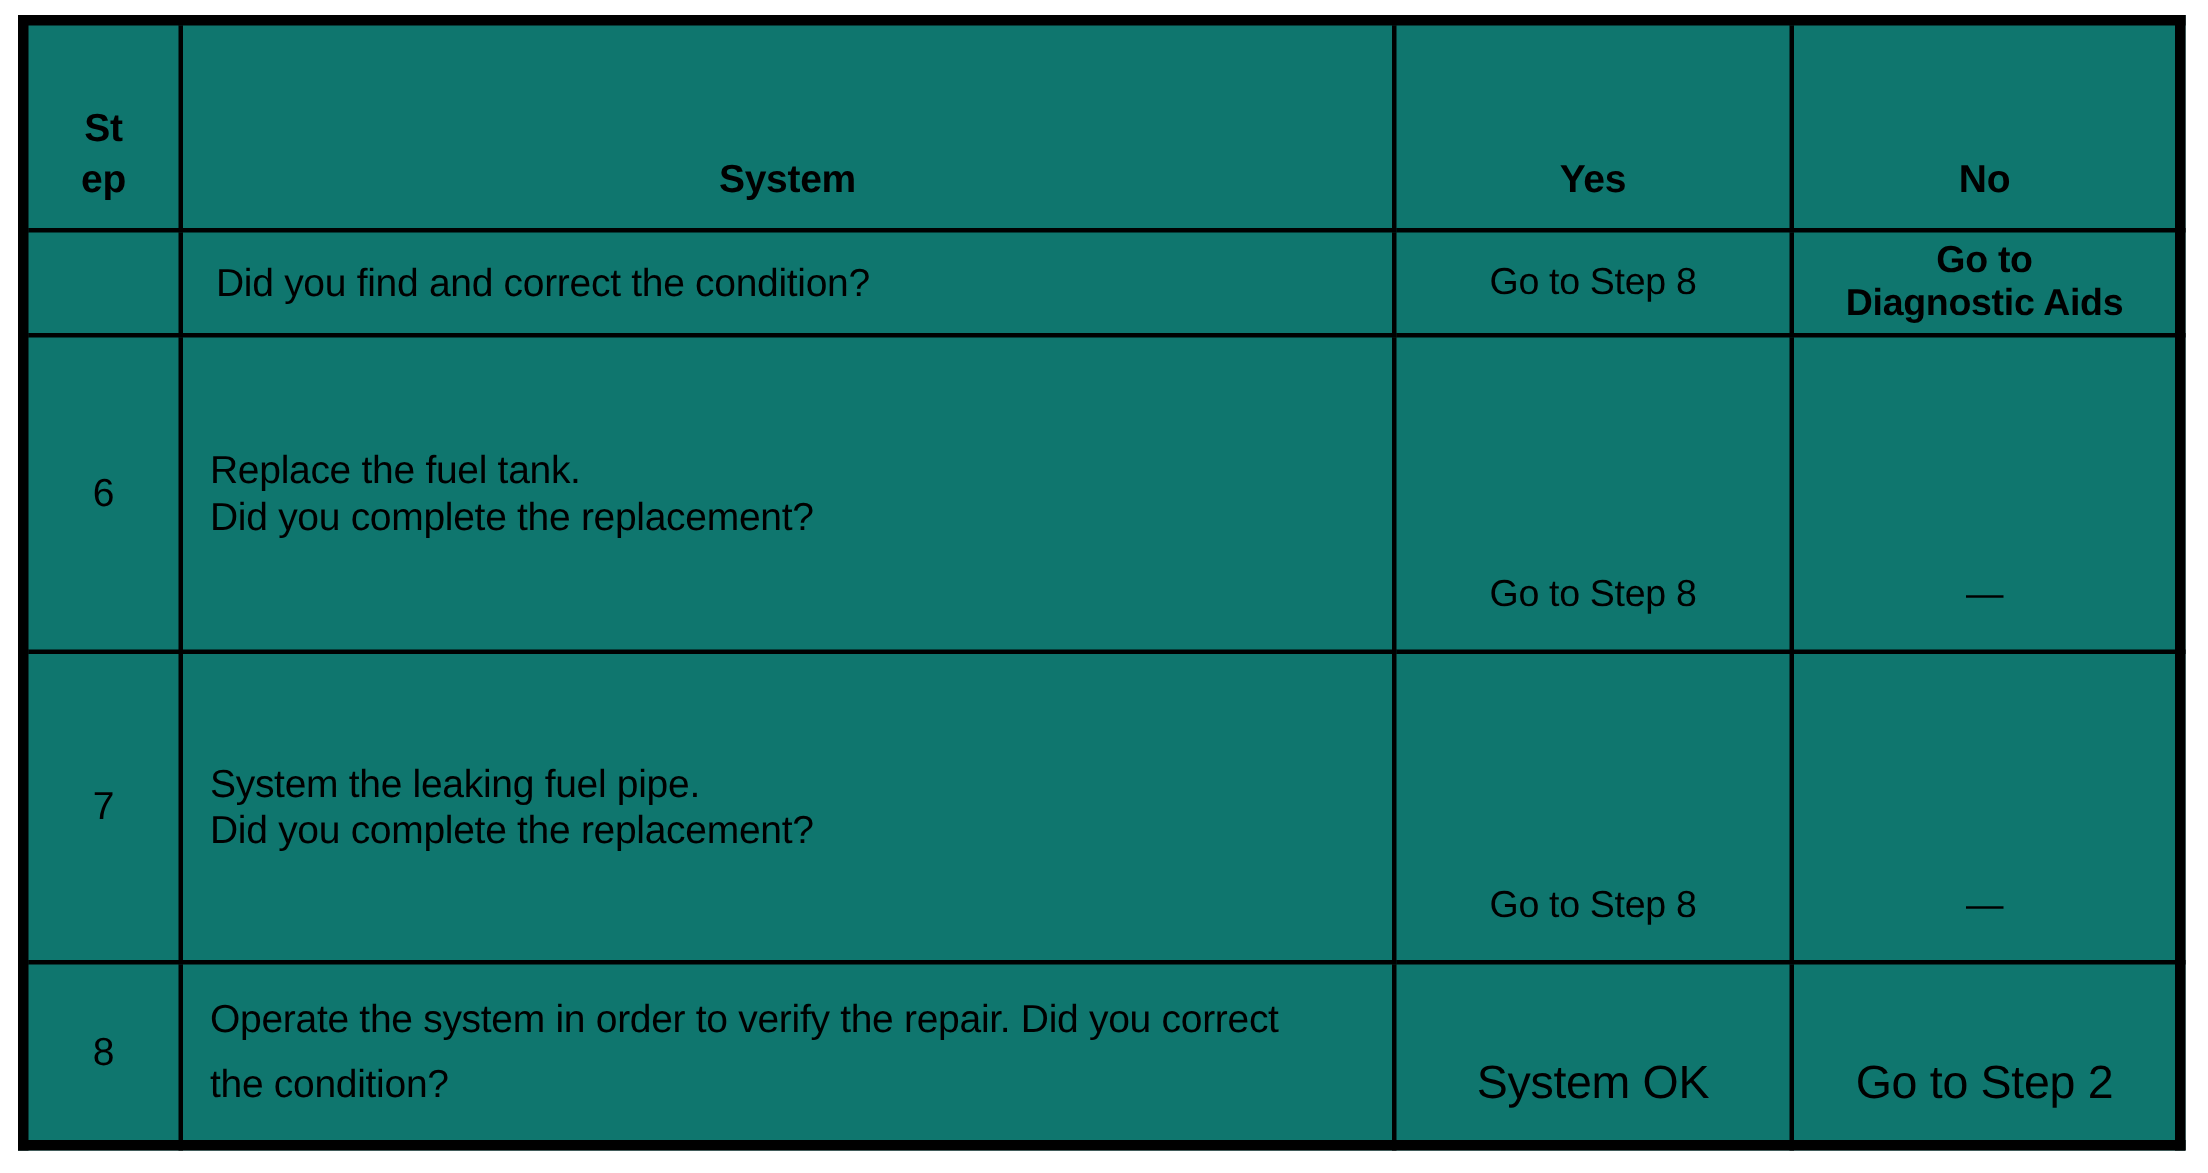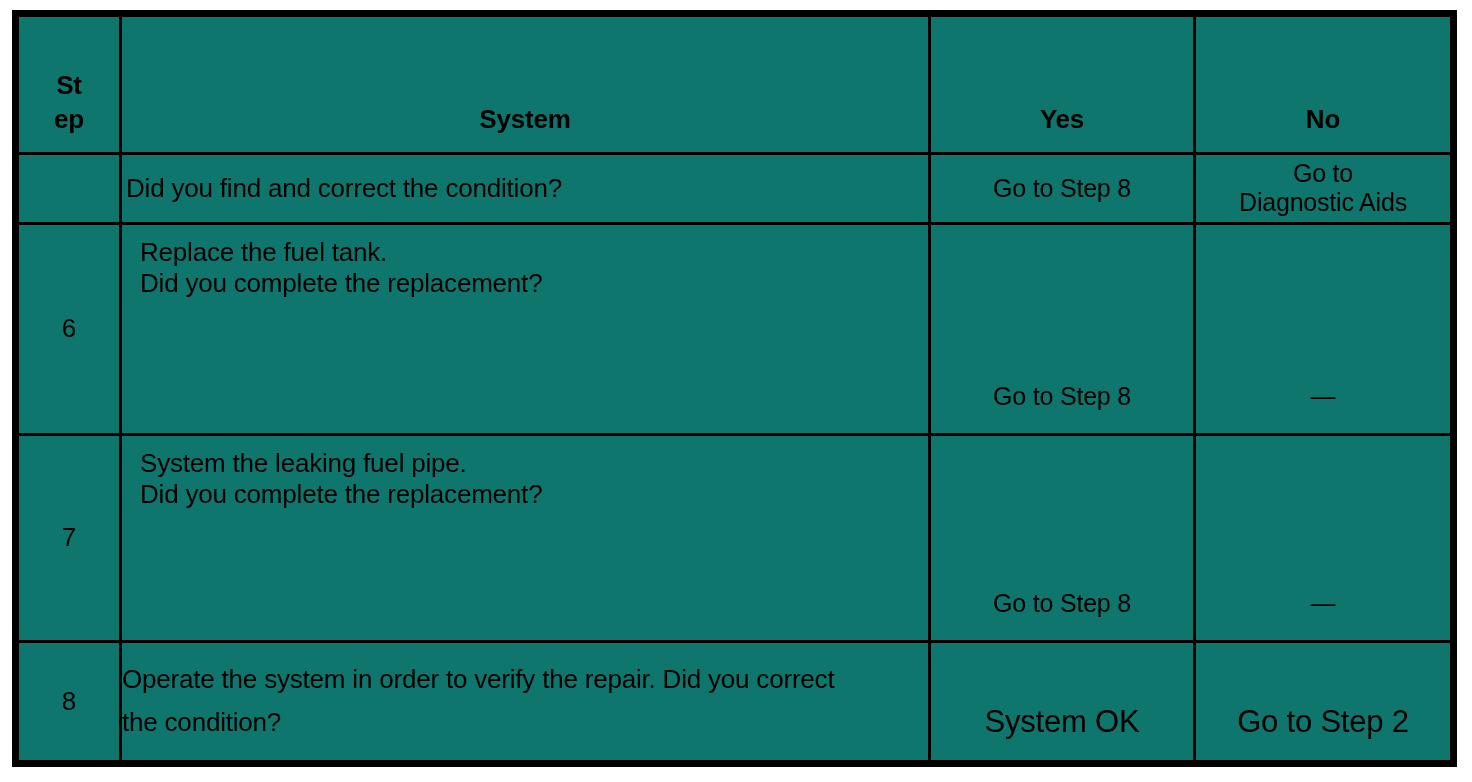--- a/index.html
+++ b/index.html
@@ -32,52 +32,53 @@
     overflow: hidden;
   }
   
   tr.r-head th {
     font-weight: bold;
     text-align: center;
     vertical-align: bottom;
     padding-bottom: 16px;
     line-height: 34px;
   }
-  .pre { white-space: pre-line; }
+  .pre { white-space: pre-line; font-weight: bold; }
   
   td.step {
     text-align: center;
     vertical-align: middle;
     font-size: 26px;
   }
   td.act { position: relative; }
   td.act.mid {
     vertical-align: middle;
     text-align: left;
-    padding-left: 4px;
+    padding-left: 22px;
   }
   td.ans { text-align: center; }
   td.ans.mid { vertical-align: middle; line-height: 29px; font-size: 25px; }
   
   .split {
     position: absolute;
     top: 0; left: 0; right: 0; bottom: 0;
     display: flex;
     flex-direction: column;
-    justify-content: flex-start;
+    justify-content: center;
     padding: 12px 10px 12px 18px;
   }
   td.ans.bot {
     vertical-align: bottom;
     padding-bottom: 22px;
     font-size: 25px;
   }
   
   td.act.wrap2 {
     vertical-align: middle;
+    padding-left: 18px;
     padding-right: 70px;
     line-height: 43px;
   }
   td.ans.bot8 {
     vertical-align: bottom;
     padding-bottom: 20px;
     font-size: 31px;
   }
 </style>
 </head>

